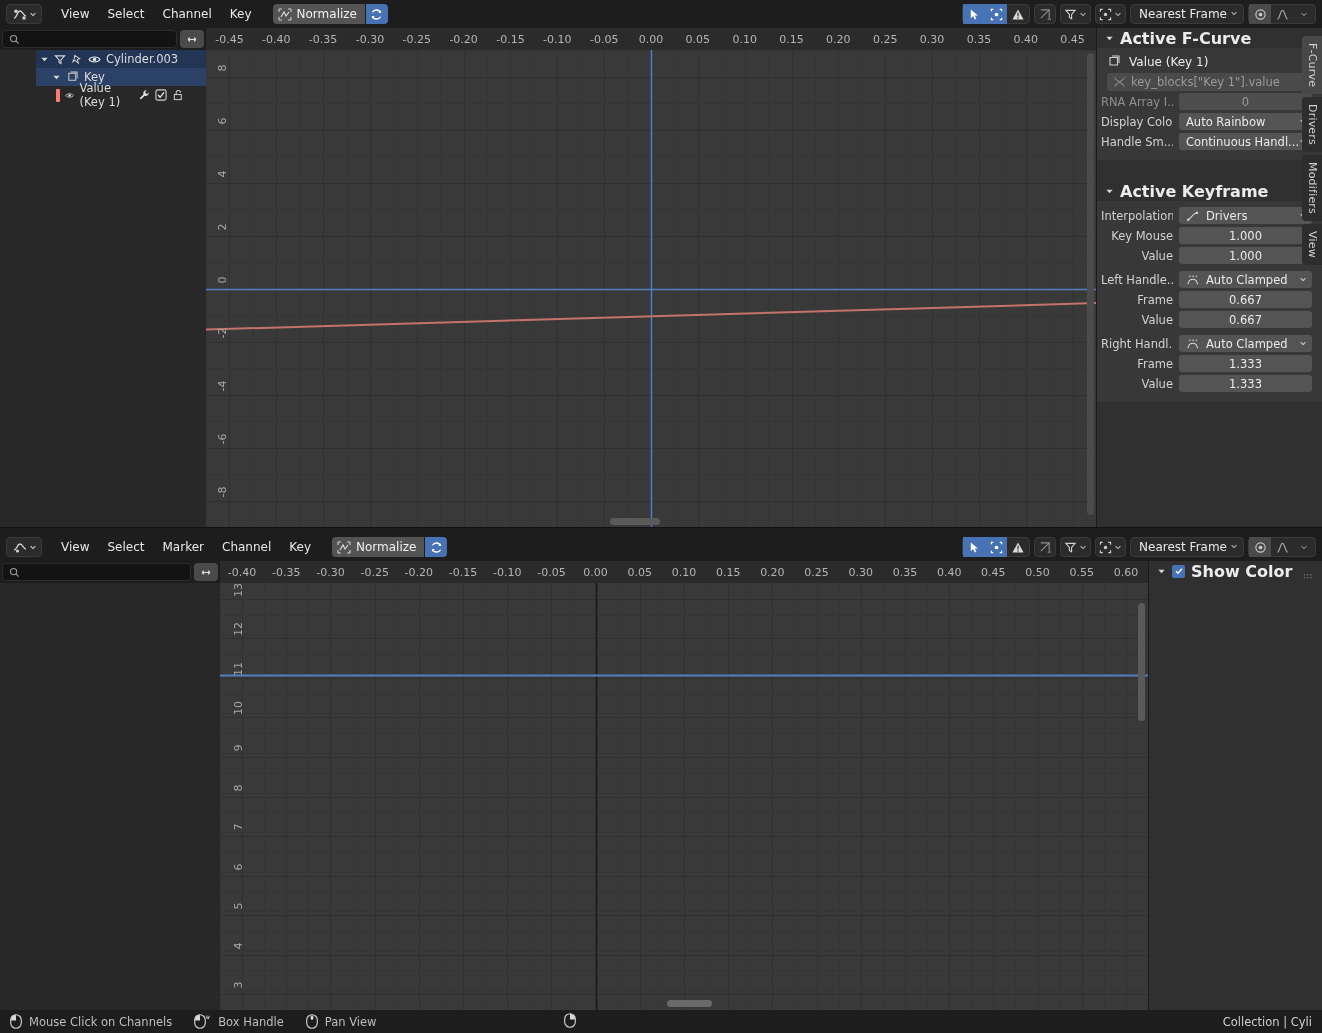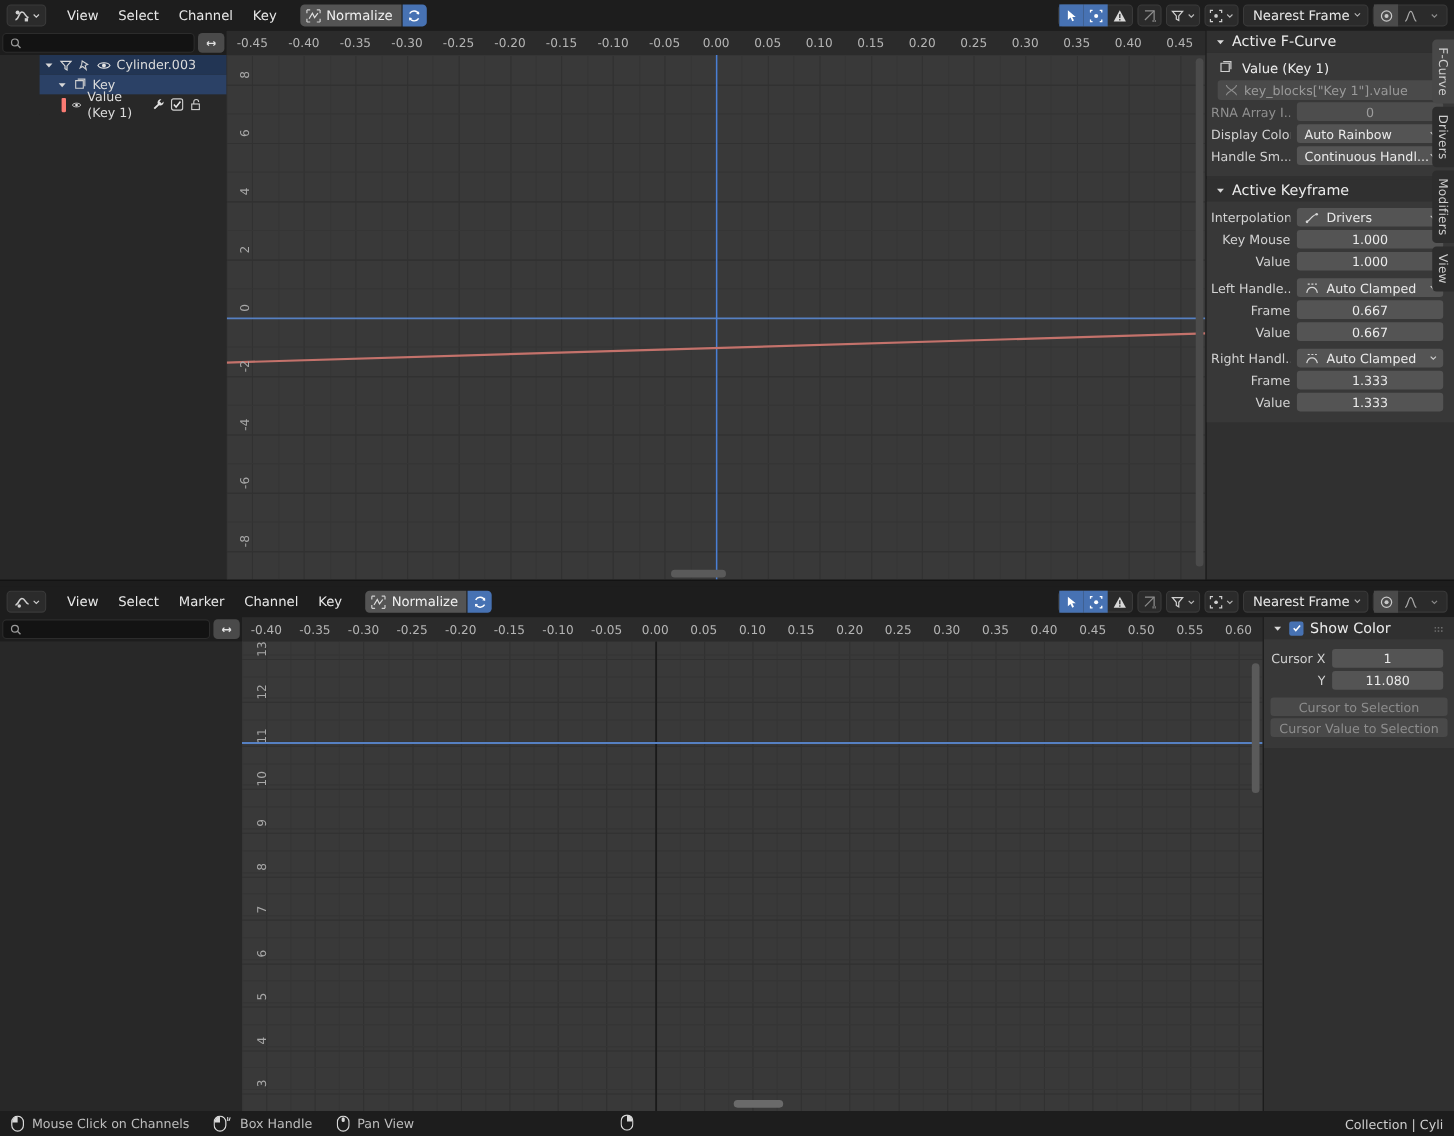--- a/index.html
+++ b/index.html
@@ -55,21 +55,21 @@
 
   
   .graph{position:absolute;background:#393939;overflow:hidden;}
   .ruler{position:absolute;height:22px;background:#2b2b2b;display:flex;align-items:flex-end;}
   .tickno{position:absolute;font-size:11px;color:#b4b4b4;transform:translateX(-50%);bottom:4px;}
   .vtickno{position:absolute;font-size:11px;color:#a8a8a8;writing-mode:vertical-rl;transform:rotate(180deg) translateY(50%);}
 
   
   .sidebar{position:absolute;background:#303030;border-left:1px solid #1b1b1b;}
   .pnlhdr{height:20px;display:flex;align-items:center;gap:6px;padding-left:8px;background:#303030;
-          font-size:13px;font-weight:normal;color:#ececec;position:relative;}
+          font-size:16px;font-weight:bold;color:#ececec;position:relative;}
   .pnlhdr .dots{position:absolute;right:8px;top:6px;}
   .pnlbody{background:#383838;padding:5px 0 8px 0;}
   .row{display:flex;align-items:center;height:19px;margin-bottom:1px;padding:0 10px 0 4px;gap:6px;}
   .rlabel{width:72px;text-align:right;font-size:11.5px;color:#d2d2d2;white-space:nowrap;overflow:hidden;}
   .rlabel.dim{color:#8f8f8f;}
   .field{flex:1;height:17px;background:#545454;border-radius:3px;display:flex;align-items:center;
          justify-content:center;font-size:11.5px;color:#eaeaea;position:relative;}
   .field.dark{background:#4a4a4a;color:#9a9a9a;justify-content:flex-start;padding-left:6px;gap:5px;}
   .field.dropdown{justify-content:flex-start;padding-left:7px;gap:6px;}
   .field.dropdown .cv{position:absolute;right:5px;top:4px;}
@@ -79,21 +79,21 @@
   
   .vtabs{position:absolute;right:0;width:20px;display:flex;flex-direction:column;gap:3px;padding-top:6px;}
   .vtab{width:20px;background:#2d2d2d;border-radius:4px 0 0 4px;display:flex;align-items:center;
         justify-content:center;padding:7px 0;}
   .vtab.active{background:#484848;}
   .vtab span{writing-mode:vertical-rl;font-size:11px;color:#cfcfcf;letter-spacing:.2px;}
 
   
   .status{position:absolute;left:0;bottom:0;width:1322px;height:23px;background:#1d1d1d;
           display:flex;align-items:center;padding:0 10px;gap:0px;font-size:11.5px;color:#bdbdbd;}
-  .sitem{display:flex;gap:7px;margin-right:22px;}
+  .sitem{display:flex;align-items:center;gap:7px;margin-right:22px;}
   .sright{margin-left:auto;display:flex;align-items:center;gap:14px;color:#cfcfcf;}
 
   .scrollh{position:absolute;height:7px;background:#5a5a5a;border-radius:4px;}
   .scrollv{position:absolute;width:7px;background:#5a5a5a;border-radius:4px;}
 
   .divider{position:absolute;left:0;width:1322px;height:1px;background:#121212;}
 </style>
 </head>
 <body>
 
@@ -443,21 +443,21 @@
         <span class="rlabel">Handle Sm...</span>
         <span class="field dropdown">
           <span>Continuous Handl...</span>
           <svg class="chev cv" viewBox="0 0 10 10">
               <path d="M2 4l3 3 3-3" stroke="#cfcfcf" stroke-width="1.3" fill="none"></path>
             </svg>
         </span>
       </div>
     </div>
 
-    <div class="pnlhdr" style="margin-top:3px;">
+    <div class="pnlhdr" style="margin-top:21px;">
       <svg width="9" height="9" viewBox="0 0 10 10">
           <path d="M1.5 3l3.5 4 3.5-4z" fill="#d8d8d8"></path>
         </svg>
       <span>Active Keyframe</span>
       <span class="dots">
         <svg width="10" height="8" viewBox="0 0 10 8">
             <g fill="#6e6e6e">
               <rect x="0" y="0" width="1.4" height="1.4"></rect>
               <rect x="3" y="0" width="1.4" height="1.4"></rect>
               <rect x="6" y="0" width="1.4" height="1.4"></rect>
@@ -822,33 +822,20 @@
               <rect x="0" y="0" width="1.4" height="1.4"></rect>
               <rect x="3" y="0" width="1.4" height="1.4"></rect>
               <rect x="6" y="0" width="1.4" height="1.4"></rect>
               <rect x="0" y="3" width="1.4" height="1.4"></rect>
               <rect x="3" y="3" width="1.4" height="1.4"></rect>
               <rect x="6" y="3" width="1.4" height="1.4"></rect>
             </g>
           </svg>
       </span>
     </div>
-    <div class="pnlbody" style="padding-top:8px;">
-      <div class="row">
-        <span class="rlabel" style="width:52px;">Cursor X</span>
-        <span class="field">1</span>
-      </div>
-      <div class="row">
-        <span class="rlabel" style="width:52px;">Y</span>
-        <span class="field">11.080</span>
-      </div>
-      <div style="height:5px;"></div>
-      <div class="btnwide">Cursor to Selection</div>
-      <div class="btnwide">Cursor Value to Selection</div>
-    </div>
   </div>
 
   <div class="status">
     <span class="sitem">
       <svg width="12" height="15" viewBox="0 0 12 15">
         <rect x="0.7" y="0.7" width="10.6" height="13.6" rx="5.3" stroke="#d8d8d8" stroke-width="1.1" fill="none"></rect>
         <path d="M1 6.5 A5.3 5.8 0 0 1 6 0.7 L6 6.5 Z" fill="#d8d8d8"></path>
       </svg>
       <span>Mouse Click on Channels</span>
     </span>

